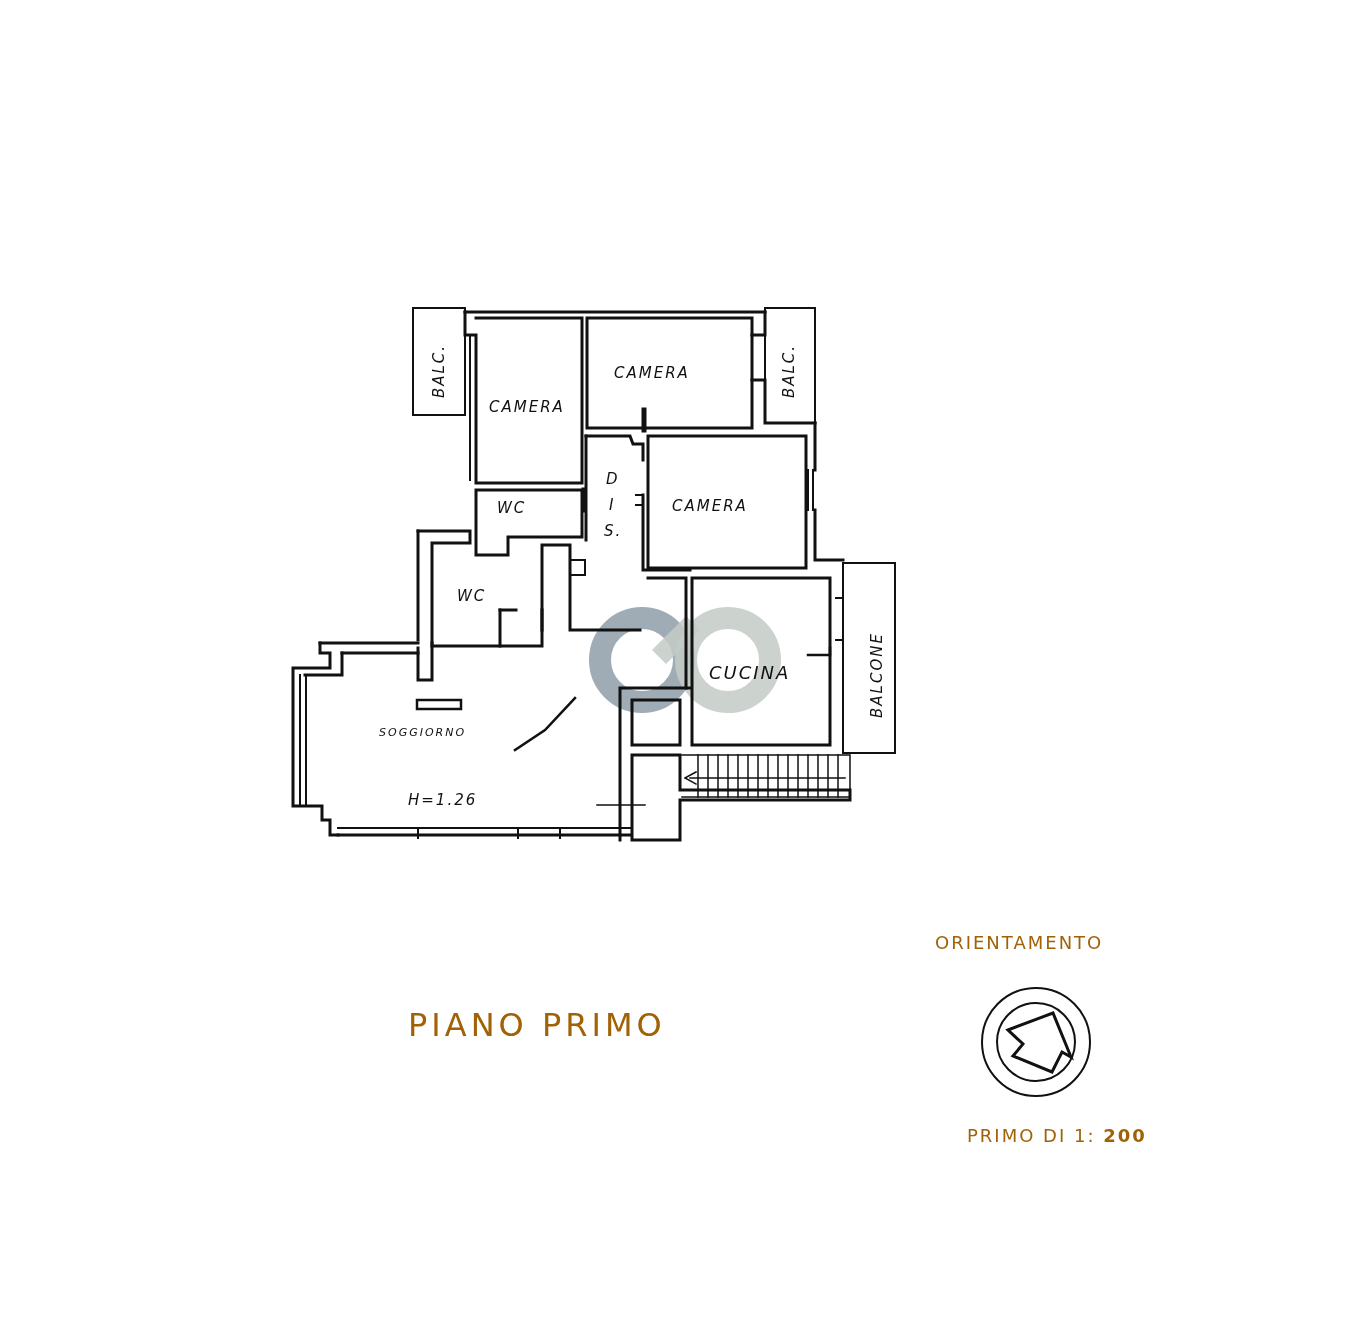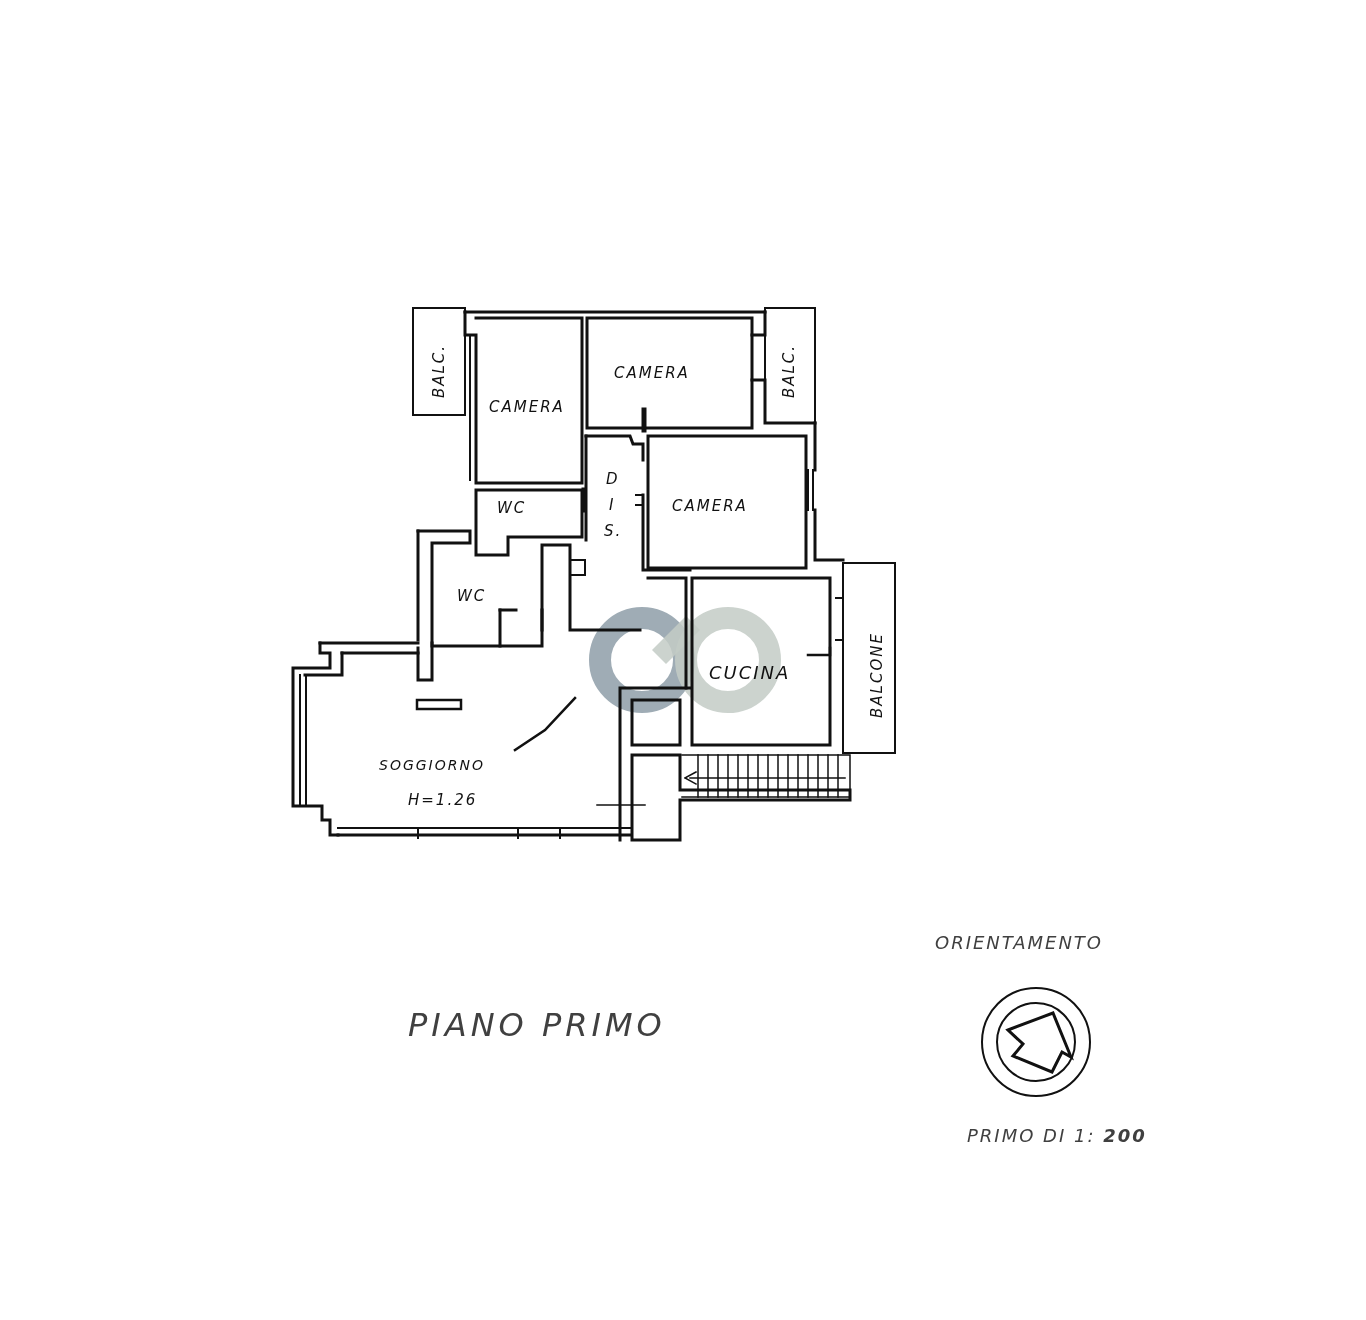--- a/index.html
+++ b/index.html
@@ -1,20 +1,20 @@
 <!DOCTYPE html>
 <html><head>
   <meta charset="utf-8">
   <style>
     html, body { margin: 0; padding: 0; background: #ffffff; }
     body { width: 1366px; height: 1320px; position: relative; overflow: hidden; }
     #plan { position: absolute; left: 0; top: 0; }
     .lbl { position: absolute; font-family: "DejaVu Sans", sans-serif; font-style: italic; color: #111; letter-spacing: 2px; white-space: nowrap; }
     .vlbl { transform: rotate(-90deg); transform-origin: center center; }
-    .title { position: absolute; font-family: "DejaVu Sans", sans-serif; font-style: italic; color: #404040; letter-spacing: 4px; white-space: nowrap; }
+    .title { position: absolute; font-family: "DejaVu Sans", sans-serif; color: #a16207; letter-spacing: 4px; white-space: nowrap; }
   </style>
 </head>
 <body>
 
 <svg id="plan" width="1366" height="1320" viewBox="0 0 1366 1320" xmlns="http://www.w3.org/2000/svg">
 
   <g>
     <circle cx="642" cy="660" r="42" fill="none" stroke="#8e9ea8" stroke-width="22" opacity="0.85"></circle>
     <circle cx="728" cy="660" r="42" fill="none" stroke="#c3cbc6" stroke-width="22" opacity="0.85"></circle>
     <polygon points="652,650 686,616 700,630 666,664" fill="#c3cbc6" opacity="0.85"></polygon>
@@ -97,21 +97,21 @@
 <div class="lbl" style="left:614px; top:364px; font-size:15px;">CAMERA</div>
 <div class="lbl vlbl" style="left:762px; top:362px; font-size:15px;">BALC.</div>
 <div class="lbl" style="left:606px; top:470px; font-size:15px;">D</div>
 <div class="lbl" style="left:609px; top:496px; font-size:15px;">I</div>
 <div class="lbl" style="left:604px; top:522px; font-size:15px;">S.</div>
 <div class="lbl" style="left:672px; top:497px; font-size:15px;">CAMERA</div>
 <div class="lbl" style="left:497px; top:499px; font-size:15px;">WC</div>
 <div class="lbl" style="left:457px; top:587px; font-size:15px;">WC</div>
 <div class="lbl" style="left:709px; top:662px; font-size:18px;">CUCINA</div>
 <div class="lbl vlbl" style="left:834px; top:666px; font-size:15px;">BALCONE</div>
-<div class="lbl" style="left:379px; top:757px; font-size:14px;">SOGGIORNO</div>
+<div class="lbl" style="left:379px; top:726px; font-size:11px;">SOGGIORNO</div>
 <div class="lbl" style="left:408px; top:791px; font-size:15px;">H=1.26</div>
 
 <div class="title" style="left:408px; top:1006px; font-size:32px;">PIANO PRIMO</div>
 <div class="title" style="left:935px; top:932px; font-size:18px; letter-spacing:2px;">ORIENTAMENTO</div>
 <div class="title" style="left:967px; top:1125px; font-size:18px; letter-spacing:2px;">
   <span>PRIMO DI 1:</span>
   <span style="font-weight:bold;">200</span>
 </div>
 
 </body></html>

